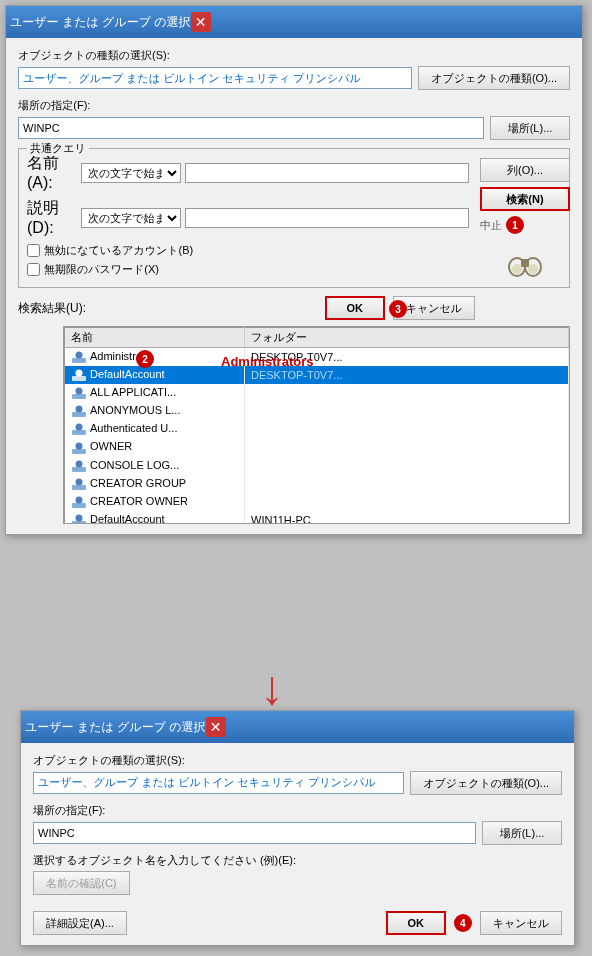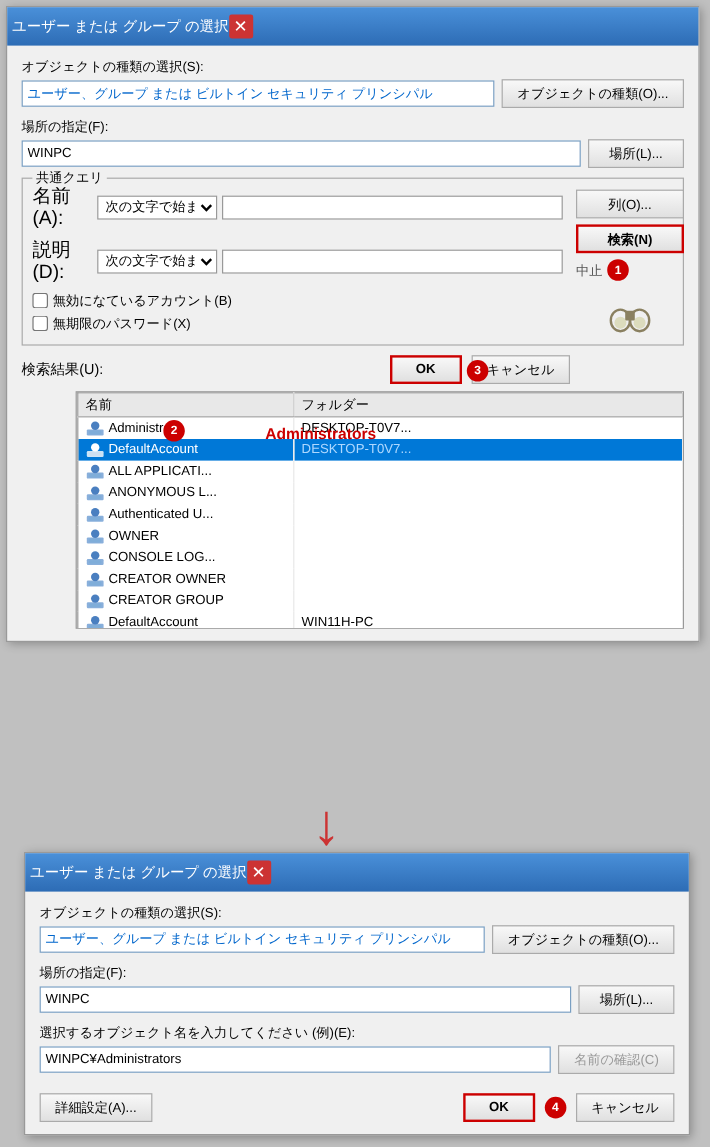--- a/index.html
+++ b/index.html
@@ -390,29 +390,29 @@
       <circle cx="8" cy="5" r="3.5" fill="#4a7fc0"></circle>
       <rect x="3" y="9" width="10" height="3" rx="1" fill="#7aacd8" opacity="0.7"></rect>
     </svg><span>CONSOLE LOG...</span></td>
                 <td></td>
               </tr>
               <tr>
                 <td style="width: 180px;"><svg width="16" height="14" viewBox="0 0 16 14" style="vertical-align:middle; margin-right:3px;">
       <rect x="1" y="8" width="14" height="5" rx="1" fill="#6b9bd2" opacity="0.8"></rect>
       <circle cx="8" cy="5" r="3.5" fill="#4a7fc0"></circle>
       <rect x="3" y="9" width="10" height="3" rx="1" fill="#7aacd8" opacity="0.7"></rect>
+    </svg><span>CREATOR GROUP</span></td>
+                <td></td>
+              </tr>
+              <tr>
+                <td style="width: 180px;"><svg width="16" height="14" viewBox="0 0 16 14" style="vertical-align:middle; margin-right:3px;">
+      <rect x="1" y="8" width="14" height="5" rx="1" fill="#6b9bd2" opacity="0.8"></rect>
+      <circle cx="8" cy="5" r="3.5" fill="#4a7fc0"></circle>
+      <rect x="3" y="9" width="10" height="3" rx="1" fill="#7aacd8" opacity="0.7"></rect>
     </svg><span>CREATOR OWNER</span></td>
-                <td></td>
-              </tr>
-              <tr>
-                <td style="width: 180px;"><svg width="16" height="14" viewBox="0 0 16 14" style="vertical-align:middle; margin-right:3px;">
-      <rect x="1" y="8" width="14" height="5" rx="1" fill="#6b9bd2" opacity="0.8"></rect>
-      <circle cx="8" cy="5" r="3.5" fill="#4a7fc0"></circle>
-      <rect x="3" y="9" width="10" height="3" rx="1" fill="#7aacd8" opacity="0.7"></rect>
-    </svg><span>CREATOR GROUP</span></td>
                 <td></td>
               </tr>
               <tr>
                 <td style="width: 180px;"><svg width="16" height="14" viewBox="0 0 16 14" style="vertical-align:middle; margin-right:3px;">
       <rect x="1" y="8" width="14" height="5" rx="1" fill="#6b9bd2" opacity="0.8"></rect>
       <circle cx="8" cy="5" r="3.5" fill="#4a7fc0"></circle>
       <rect x="3" y="9" width="10" height="3" rx="1" fill="#7aacd8" opacity="0.7"></rect>
     </svg><span>DefaultAccount</span></td>
                 <td>WIN11H-PC</td>
               </tr>
@@ -459,21 +459,20 @@
       <div class="form-label">場所の指定(F):</div>
       <div style="display: flex; gap: 6px; align-items: center;">
         <input class="form-input" type="text" readonly="" style="flex: 1 1 0%; border-color: rgb(122, 159, 194);" value="WINPC">
         <button class="btn" style="min-width:80px;">場所(L)...</button>
       </div>
     </div>
 
     <div class="form-section">
       <div class="form-label">選択するオブジェクト名を入力してください (例)(E):</div>
       <div style="display: flex; gap: 6px; align-items: center;">
-        <input class="form-input" type="text" style="flex: 1 1 0%; border-color: rgb(122, 159, 194);" value="WINPC¥Administrators">
         <button class="btn" style="min-width:90px; color:#999;">名前の確認(C)</button>
       </div>
     </div>
 
     <div style="display: flex; justify-content: space-between; margin-top: 16px; align-items: center;">
       <button class="btn">詳細設定(A)...</button>
       <div style="display: flex; gap: 8px; align-items: center; position: relative;">
         <button class="btn btn-red-outline" style="min-width:60px; font-weight:bold;">OK</button>
 
         <div class="annotation-circle" style="position: relative; width: 18px; height: 18px; font-size: 10px;">

